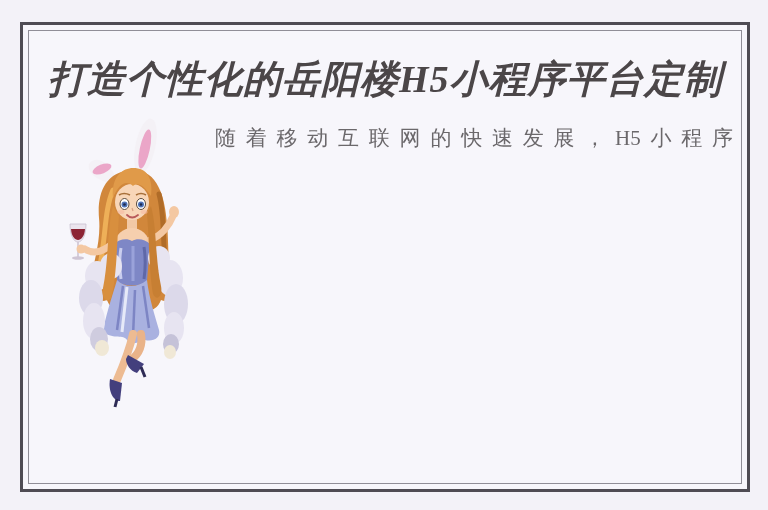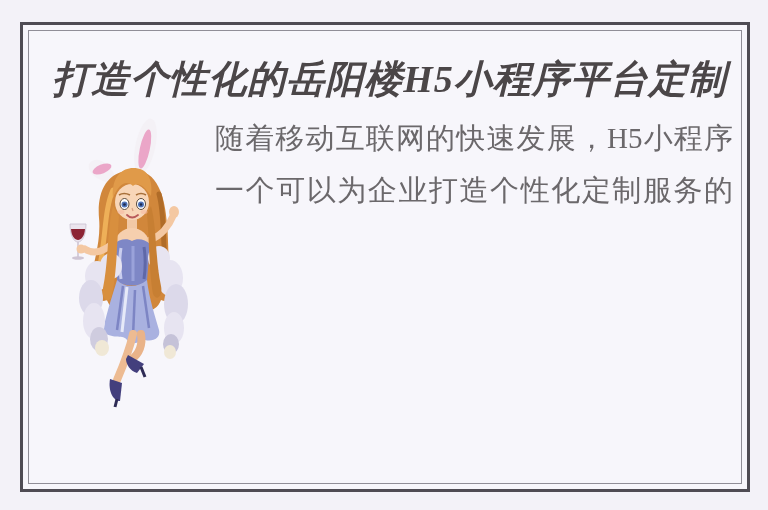--- a/index.html
+++ b/index.html
@@ -12,28 +12,28 @@
     position:absolute;left:20px;top:22px;width:730px;height:470px;
     box-sizing:border-box;border:3px solid #4f4c54;background:#f7f6fb;
   }
   .inner{
     position:absolute;left:5px;top:5px;right:5px;bottom:5px;
     border:1px solid #908e97;overflow:hidden;
   }
   .title{
     margin:22px 10px 0 19px;
     font-size:38px;line-height:53px;font-weight:700;font-style:italic;
-    letter-spacing:1px;color:#4b4648;white-space:nowrap;text-align:center;
+    letter-spacing:1px;color:#4b4648;white-space:nowrap;
   }
   .title .tl{display:block;}
   .content-row{display:flex;margin-top:2px;}
   .figure{width:162px;height:300px;margin-left:24px;flex:none;}
   .bodytext{
     flex:1;margin:4px 8px 0 0;
-    font-size:29px;line-height:52px;color:#6b686b;
+    font-size:21px;line-height:52px;color:#6b686b;
   }
   .bl{
     text-align:justify;text-align-last:justify;text-justify:inter-character;
     white-space:nowrap;
   }
 </style>
 </head>
 <body>
 
 <div class="card">
@@ -154,18 +154,17 @@
             <path d="M18,121 L32,121 C31.5,128.5 28,132 25,132 C22,132 18.5,128.5 18,121 Z" fill="#8c2434"></path>
             <path d="M25,134 L25,149" stroke="#cfc5d4" stroke-width="1.6"></path>
             <ellipse cx="25" cy="150" rx="6" ry="1.8" fill="#cfc5d4"></ellipse>
             <circle cx="28" cy="141" r="4.5" fill="#f4c8a2"></circle>
           </g>
         </svg>
       </div>
 
       <div class="bodytext">
         <div class="bl">随着移动互联网的快速发展，H5小程序</div>
-        <div class="bl">一个可以为企业打造个性化定制服务的</div>
       </div>
 
     </div>
   </div>
 </div>
 
 </body></html>

